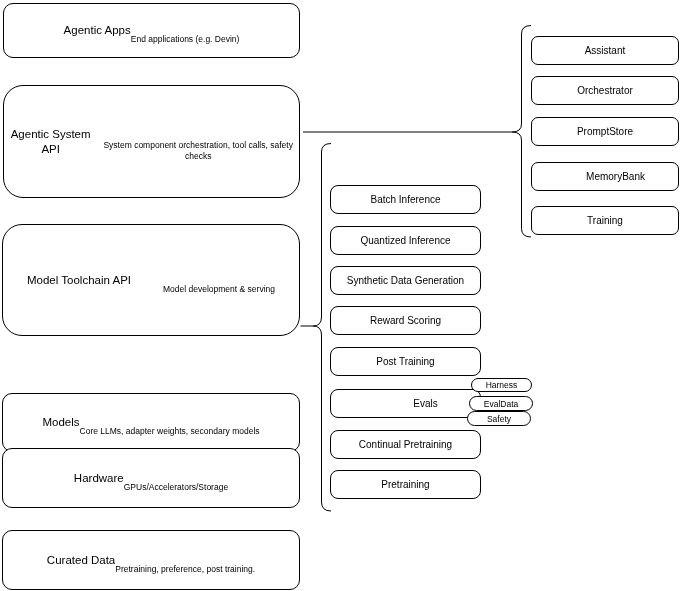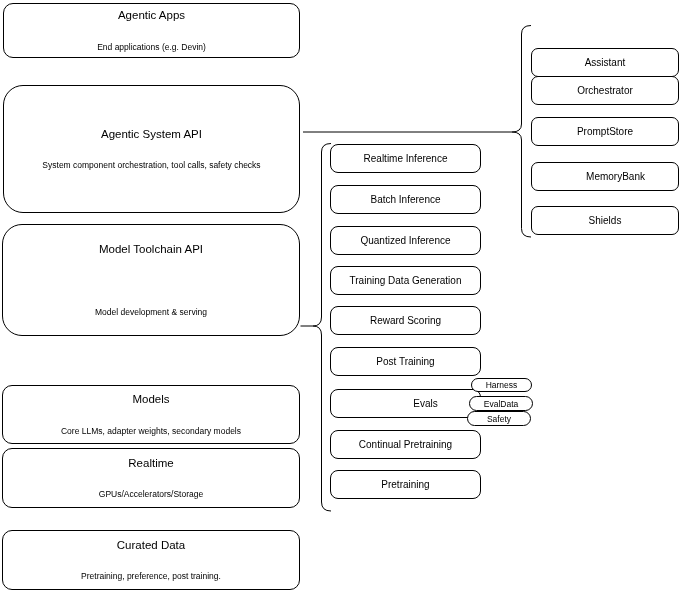--- a/index.html
+++ b/index.html
@@ -10,21 +10,21 @@
     font-family:"Liberation Sans", sans-serif;
     color:#000;
     overflow:hidden;
   }
   .node{
     position:absolute;
     box-sizing:border-box;
     background:#ffffff;
     border:1px solid #000;
     display:flex;
-    flex-direction:column;
+    flex-direction:row;
     align-items:center;
     justify-content:center;
     text-align:center;
     z-index:1;
   }
   .node .title{
     font-size:11.5px;
     line-height:1.25;
     color:#000;
   }
@@ -89,56 +89,53 @@
       <path d="M 303 132 L 512 132"></path>
       <path d="M 300.5 326 L 313 326"></path>
     </g>
   </svg>
 
   <div class="node r10" style="left:3px;top:3px;width:297px;height:55px;">
     <div class="title">Agentic Apps</div>
     <div class="subtitle">End applications (e.g. Devin)</div>
   </div>
 
-  <div class="node r20" style="left:3px;top:85px;width:297px;height:128px;">
+  <div class="node r20" style="left:3px;top:85px;width:297px;height:113px;">
     <div class="title">Agentic System API</div>
     <div class="subtitle">System component orchestration, tool calls, safety checks</div>
   </div>
 
   <div class="node r20" style="left:2px;top:224px;width:298px;height:112px;gap:32px;">
     <div class="title">Model Toolchain API</div>
     <div class="subtitle">Model development &amp; serving</div>
   </div>
 
-  <div class="node r10" style="left:2px;top:385px;width:298px;height:59px;">
+  <div class="node r10" style="left:2px;top:393px;width:298px;height:59px;">
     <div class="title">Models</div>
     <div class="subtitle">Core LLMs, adapter weights, secondary models</div>
   </div>
 
   <div class="node r10" style="left:2px;top:448px;width:298px;height:60px;">
-    <div class="title">Realtime</div>
+    <div class="title">Hardware</div>
     <div class="subtitle">GPUs/Accelerators/Storage</div>
   </div>
 
   <div class="node r10" style="left:2px;top:530px;width:298px;height:60px;">
     <div class="title">Curated Data</div>
     <div class="subtitle">Pretraining, preference, post training.</div>
   </div>
 
-  <div class="item" style="top:144px;">
-    <span>Realtime Inference</span>
-  </div>
   <div class="item" style="top:226px;">
     <span>Quantized Inference</span>
   </div>
   <div class="item" style="top:185px;">
     <span>Batch Inference</span>
   </div>
   <div class="item" style="top:266px;">
-    <span>Training Data Generation</span>
+    <span>Synthetic Data Generation</span>
   </div>
   <div class="item" style="top:306px;">
     <span>Reward Scoring</span>
   </div>
   <div class="item" style="top:347px;">
     <span>Post Training</span>
   </div>
   <div class="item" style="top:389px;padding-left:40px;">
     <span>Evals</span>
   </div>
@@ -152,29 +149,29 @@
   <div class="pill" style="left:471px;top:378px;width:61px;height:14px;">
     <span>Harness</span>
   </div>
   <div class="pill" style="left:469px;top:396px;width:64px;height:15px;">
     <span>EvalData</span>
   </div>
   <div class="pill" style="left:467px;top:411px;width:64px;height:15px;">
     <span>Safety</span>
   </div>
 
-  <div class="comp" style="top:48px;">
+  <div class="comp" style="top:36px;">
     <span>Assistant</span>
   </div>
   <div class="comp" style="top:76px;">
     <span>Orchestrator</span>
   </div>
   <div class="comp" style="top:117px;">
     <span>PromptStore</span>
   </div>
   <div class="comp" style="top:162px;padding-left:21px;">
     <span>MemoryBank</span>
   </div>
   <div class="comp" style="top:206px;">
-    <span>Shields</span>
+    <span>Training</span>
   </div>
 
 </div>
 
 </body></html>

